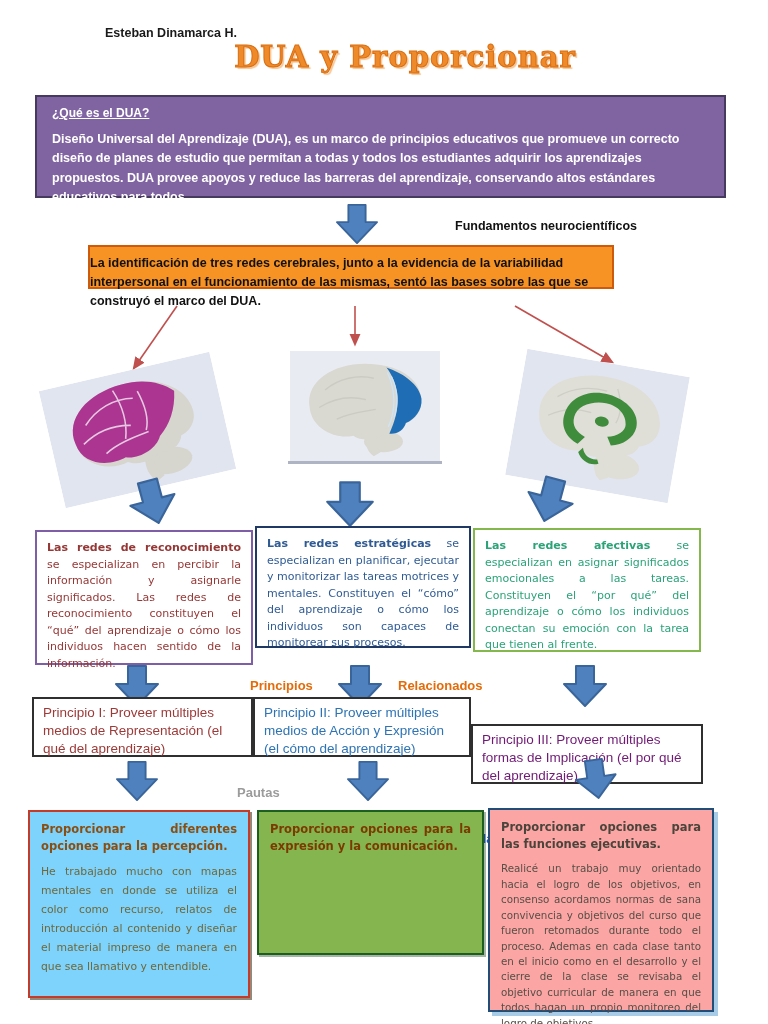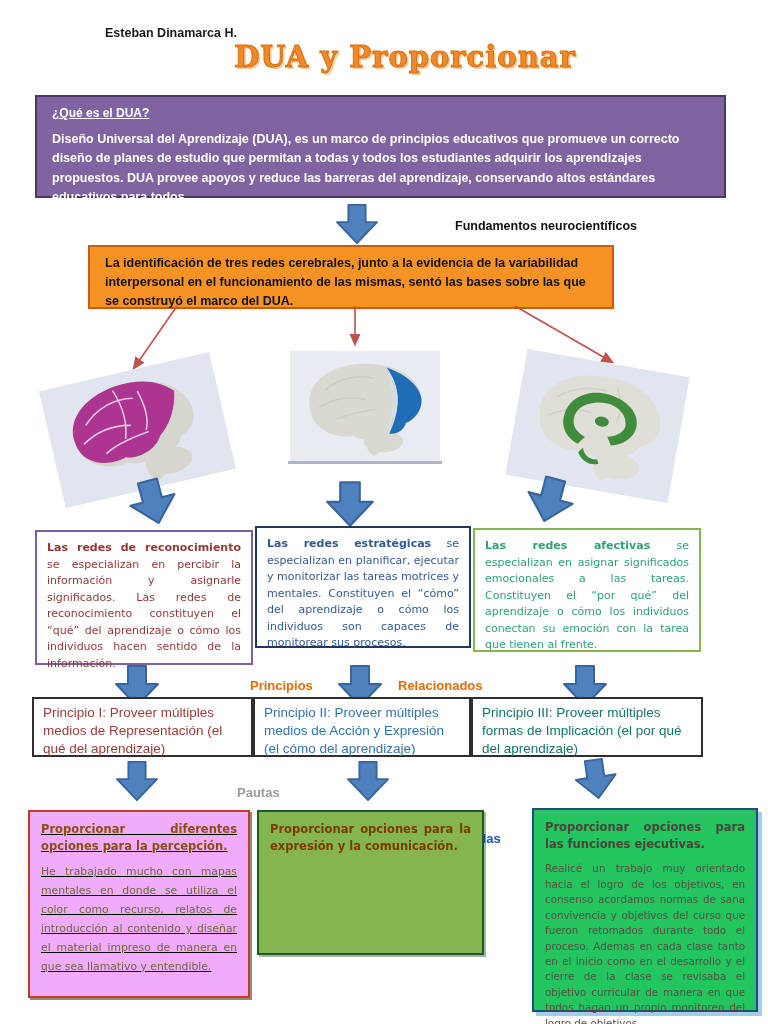--- a/index.html
+++ b/index.html
@@ -12,22 +12,22 @@
          font-family:"DejaVu Serif",serif;font-size:29px;font-weight:bold;letter-spacing:1px;
          color:#EF8A2B;-webkit-text-stroke:1px #D96D10;
          text-shadow:2px 2px 1px #F6C695;}
 
   .intro-box{left:35px;top:95px;width:691px;height:103px;background:#8064A2;
              border:2px solid #463A5F;box-sizing:border-box;padding:9px 15px;color:#ffffff;}
   .intro-heading{font-size:12px;font-weight:bold;text-decoration:underline;margin:0 0 10px 0;}
   .intro-body{font-size:12.5px;font-weight:bold;line-height:1.55;margin:0;}
 
   .found-label{left:422px;top:219px;font-size:12.5px;font-weight:bold;color:#111;padding-left:33px;}
-  .statement-box{left:88px;top:245px;width:526px;height:64px;background:#F79324;
-                 border:2px solid #CE5B0B;box-sizing:border-box;padding:7px 15px;}
+  .statement-box{left:88px;top:245px;width:526px;height:44px;background:#F79324;
+                 border:2px solid #CE5B0B;box-sizing:border-box;padding:7px 0;}
   .statement-text{font-size:12.5px;font-weight:bold;color:#111;line-height:1.5;margin:0;}
 
   .arrow{position:absolute;}
   .connectors{left:80px;top:302px;width:560px;height:80px;}
 
   .tile{box-sizing:border-box;}
   .tile svg{display:block;width:100%;height:100%;}
   .tile-recognition{left:50px;top:370px;width:175px;height:120px;transform:rotate(-13deg);}
   .tile-strategic{left:288px;top:351px;width:154px;height:113px;border-bottom:3px solid #AEB4C4;}
   .tile-affective{left:515px;top:362px;width:165px;height:128px;transform:rotate(10deg);}
@@ -169,41 +169,41 @@
     </svg>
   <div class="abs row-label lbl-principios">Principios</div>
   <div class="abs row-label lbl-relacionados">Relacionados</div>
 
   <section class="abs pr-box pr-1" style="color: rgb(46, 116, 181);">
     <p>Principio II: Proveer múltiples medios de Acción y Expresión (el cómo del aprendizaje)</p>
   </section>
   <section class="abs pr-box pr-0" style="color: rgb(156, 58, 56);">
     <p>Principio I: Proveer múltiples medios de Representación (el qué del aprendizaje)</p>
   </section>
-  <section class="abs pr-box pr-2" style="color: #0f766e;">
+  <section class="abs pr-box pr-2" style="color: #701a75; margin-top: 27px;">
     <p>Principio III: Proveer múltiples formas de Implicación (el por qué del aprendizaje)</p>
   </section>
 
   <svg class="arrow" viewBox="0 0 48 44" style="left:113px;top:760px;width:48px;height:42px">
       <use href="#bluearrow"></use>
     </svg>
   <svg class="arrow" viewBox="0 0 48 44" style="left:344px;top:760px;width:48px;height:42px">
       <use href="#bluearrow"></use>
     </svg>
   <svg class="arrow" viewBox="0 0 48 44" style="left:572px;top:758px;width:48px;height:42px;transform:rotate(-8deg)">
       <use href="#bluearrow"></use>
     </svg>
   <div class="abs row-label lbl-pautas">Pautas</div>
   <div class="abs row-label lbl-utilizadas">Utilizadas</div>
 
-  <section class="abs gl-box gl-0" style="background-color: #f0abfc; border-color: rgb(196, 59, 42); text-decoration: underline;">
+  <section class="abs gl-box gl-0" style="background-color: #7dd3fc; border-color: rgb(196, 59, 42);">
     <p class="gl-head" style="color: rgb(138, 78, 18);">Proporcionar diferentes opciones para la percepción.</p>
     <p class="gl-body" style="color: rgb(112, 104, 58);">He trabajado mucho con mapas mentales en donde se utiliza el color como recurso, relatos de introducción al contenido y diseñar el material impreso de manera en que sea llamativo y entendible.</p>
   </section>
   <section class="abs gl-box gl-1" style="background-color: rgb(133, 181, 78); border-color: rgb(28, 94, 32);">
     <p class="gl-head" style="color: rgb(123, 58, 0);">Proporcionar opciones para la expresión y la comunicación.</p>
   </section>
-  <section class="abs gl-box gl-2" style="background-color: #22c55e; border-color: rgb(31, 78, 121); margin-left: 44px;">
+  <section class="abs gl-box gl-2" style="background-color: #fca5a5; border-color: rgb(31, 78, 121);">
     <p class="gl-head" style="color: rgb(74, 68, 59);">Proporcionar opciones para las funciones ejecutivas.</p>
     <p class="gl-body" style="color: rgb(86, 79, 69);">Realicé un trabajo muy orientado hacia el logro de los objetivos, en consenso acordamos normas de sana convivencia y objetivos del curso que fueron retomados durante todo el proceso. Ademas en cada clase tanto en el inicio como en el desarrollo y el cierre de la clase se revisaba el objetivo curricular de manera en que todos hagan un propio monitoreo del logro de objetivos.</p>
   </section>
 
 </div>
 
 </body></html>

